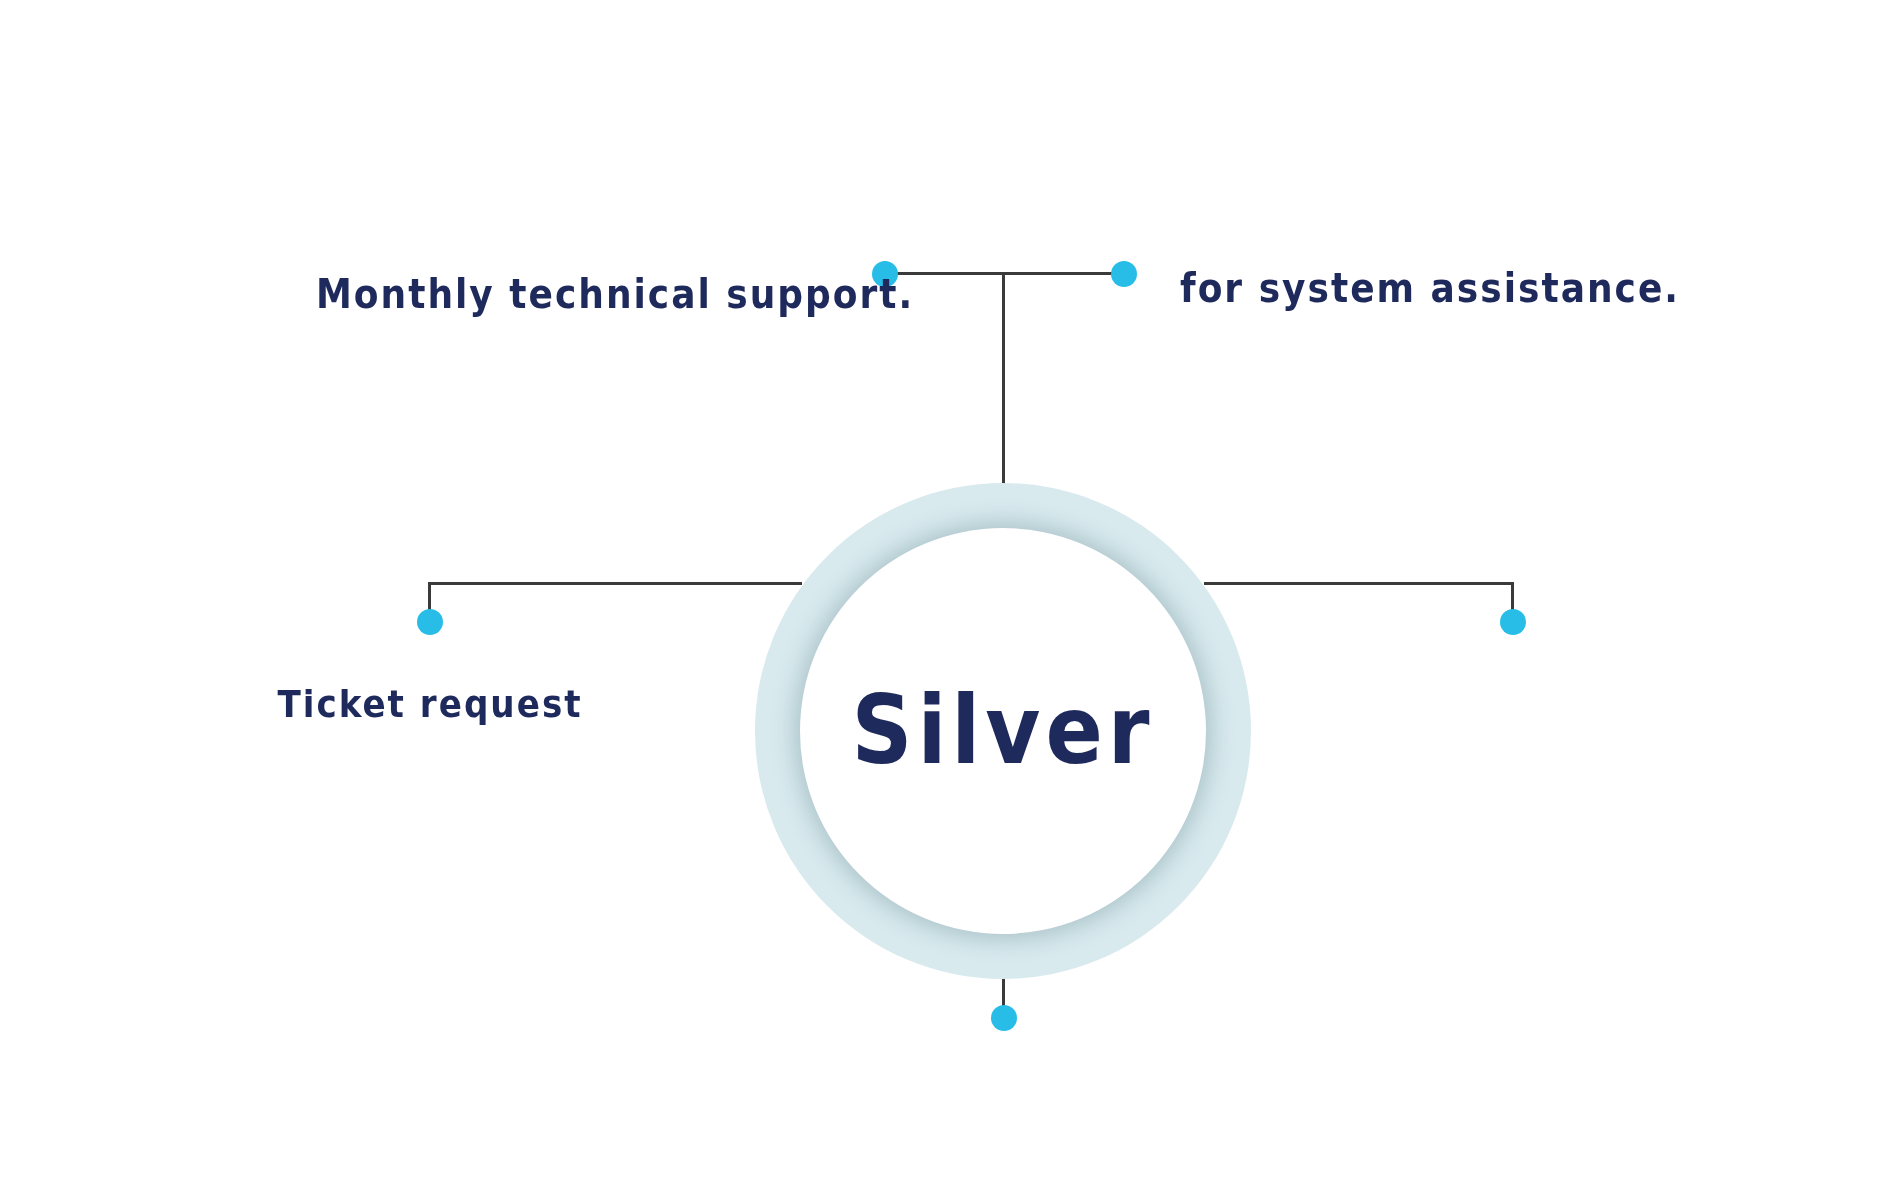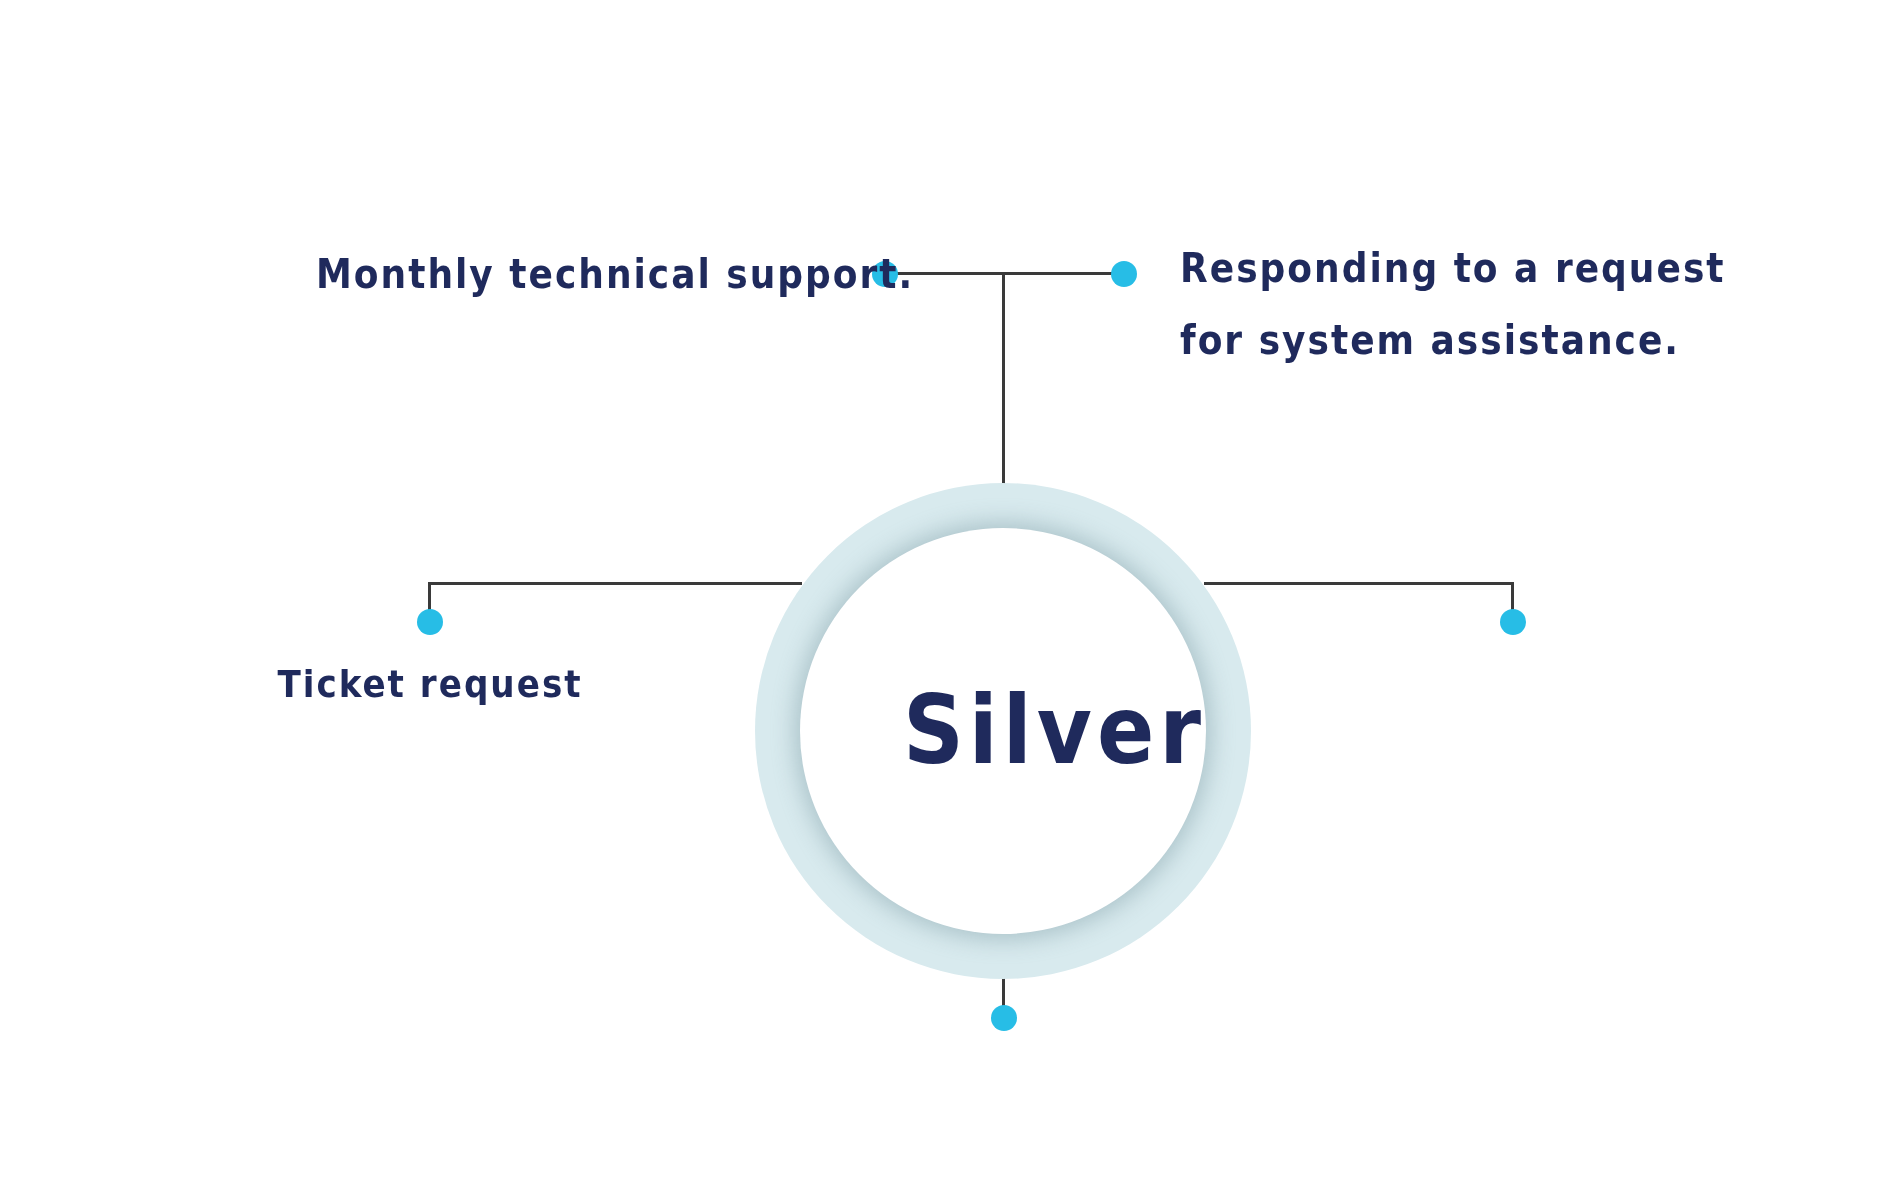--- a/index.html
+++ b/index.html
@@ -1,29 +1,29 @@
 <!DOCTYPE html>
 <html><head>
   <meta charset="utf-8">
   <style>
     html, body { margin: 0; padding: 0; background: #ffffff; }
     body { width: 1904px; height: 1204px; position: relative; overflow: hidden;
       font-family: "Liberation Sans", sans-serif; }
     .label { position: absolute; color: #1f2a5c; font-weight: bold; font-family: "DejaVu Sans Condensed", "DejaVu Sans", sans-serif;
-      font-size: 38px; letter-spacing: 2px; line-height: 72px; white-space: nowrap; }
+      font-size: 38px; letter-spacing: 2px; line-height: 72px; white-space: nowrap; margin-top: 20px; }
     .label .line { display: block; }
     .center-l { text-align: center; }
     .hline { position: absolute; height: 3px; background: #3a3a3a; }
     .vline { position: absolute; width: 3px; background: #3a3a3a; }
     .dot { position: absolute; width: 26px; height: 26px; border-radius: 50%; background: #27bde6; }
     .ring { position: absolute; left: 755px; top: 483px; width: 496px; height: 496px; border-radius: 50%;
       background: #d8eaee; }
     .inner { position: absolute; left: 800px; top: 528px; width: 406px; height: 406px; border-radius: 50%;
       background: #ffffff; box-shadow: 0 0 22px 6px rgba(120,150,160,0.45); display: flex; flex-direction: column;
-      align-items: flex-end; justify-content: center; }
+      align-items: center; justify-content: center; }
     .title { color: #1f2a5c; font-weight: bold; font-family: "DejaVu Sans Condensed", "DejaVu Sans", sans-serif;
       font-size: 94px; line-height: 104px; letter-spacing: 5px; text-align: center; }
   </style>
 </head>
 <body>
 
 <div class="vline" style="left:1002px; top:272px; height:212px;"></div>
 <div class="hline" style="left:880px; top:272px; width:245px;"></div>
 <div class="hline" style="left:428px; top:582px; width:374px;"></div>
 <div class="vline" style="left:428px; top:582px; height:36px;"></div>
@@ -39,20 +39,19 @@
 
 <div class="ring"></div>
 <div class="inner">
   <div class="title">Silver</div>
 </div>
 
 <div class="label" style="left:316px; top:238px; font-size:40px;">
   <span class="line">Monthly technical support.</span>
 </div>
 <div class="label center-l" style="left:1180px; top:232px; width:460px; font-size:40px;">
-  <span class="line">Responding to a request</span>
   <span class="line">for system assistance.</span>
 </div>
 <div class="label center-l" style="left:270px; top:648px; width:320px;">
   <span class="line">Ticket request</span>
 </div>
 <div class="label center-l" style="left:1380px; top:654px; width:280px;">
 </div>
 
 </body></html>

